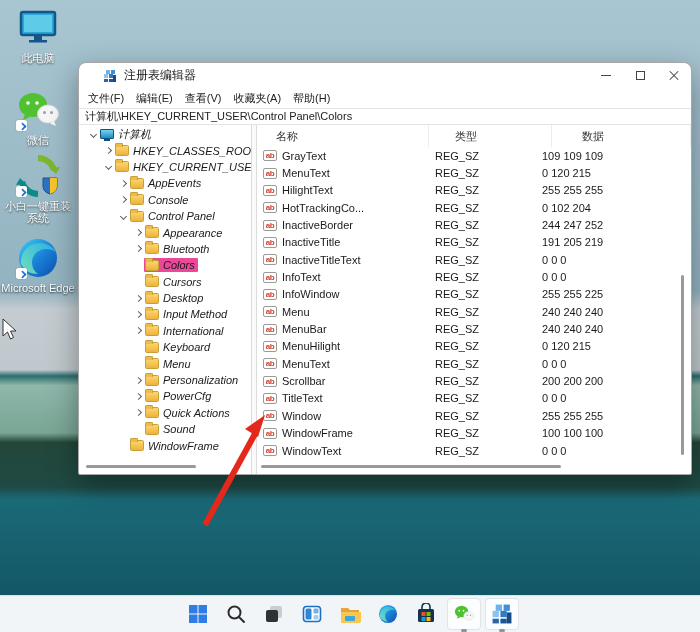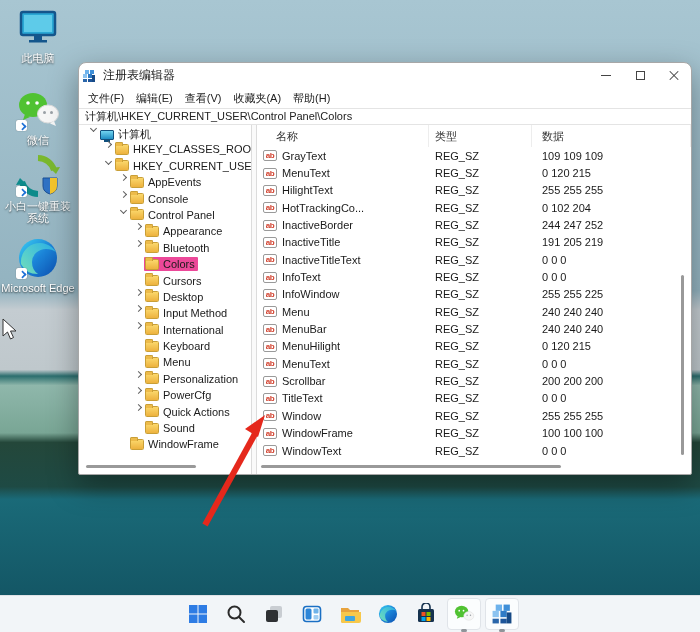--- a/index.html
+++ b/index.html
@@ -20,63 +20,63 @@
   .di .lbl { color:#fff; font-size:11px; line-height:12px; text-shadow:0 1px 2px rgba(0,0,0,.75); }
   .shortcut { position:absolute; left:1px; bottom:1px; width:11px; height:11px; background:#fff;
     border-radius:2px; box-shadow:0 0 1px rgba(0,0,0,.5); }
   .shortcut:before { content:""; position:absolute; left:3px; top:3px; width:5px; height:5px;
     border-top:2px solid #1d70d6; border-right:2px solid #1d70d6; transform:rotate(45deg) scale(.8); }
 
   
   .win { position:absolute; left:78px; top:62px; width:614px; height:413px; background:#fff;
     border:1px solid #a7a7a7; border-radius:8px 8px 2px 2px; box-shadow:0 10px 30px rgba(0,0,0,.35);
     display:flex; flex-direction:column; overflow:hidden; }
-  .titlebar { height:25px; display:flex; align-items:center; padding-left:3px; flex:none; }
+  .titlebar { height:25px; display:flex; align-items:center; padding-left:24px; flex:none; }
   .title-text { font-size:12px; color:#1a1a1a; margin-left:7px; }
   .caption-btns { margin-left:auto; display:flex; height:100%; }
   .cap-btn { width:34px; height:100%; display:flex; align-items:center; justify-content:center; }
   .glyph-min { width:10px; height:1px; background:#444; }
   .glyph-max { width:9px; height:9px; border:1px solid #444; }
   .glyph-close { position:relative; width:10px; height:10px; }
   .glyph-close:before,.glyph-close:after { content:""; position:absolute; left:-1px; top:4px;
     width:12px; height:1px; background:#444; }
   .glyph-close:before { transform:rotate(45deg); } .glyph-close:after { transform:rotate(-45deg); }
 
   .menubar { height:20px; display:flex; align-items:center; padding-left:3px; flex:none; font-size:11px; color:#222; }
   .menu-item { padding:2px 6px; }
 
   .addressbar { height:17px; border-top:1px solid #e4e4e4; border-bottom:1px solid #e4e4e4;
     display:flex; align-items:center; padding-left:6px; font-size:11px; color:#222; flex:none; }
 
   .content { flex:1; display:flex; min-height:0; position:relative; }
 
   
   .tree { width:172px; flex:none; overflow:hidden; padding-top:1px; position:relative; }
-  .tree-row { display:flex; align-items:flex-start; height:16.4px; font-size:11px; color:#1a1a1a;
-    padding-left:calc(8px + var(--lvl,0) * 15px); white-space:nowrap; }
+  .tree-row { display:flex; align-items:center; height:16.4px; font-size:11px; color:#1a1a1a;
+    padding-left:calc(8px + var(--lvl,0) * 15px); white-space:nowrap;font-style:italic; }
   .chev-box { width:12px; flex:none; display:flex; align-items:center; justify-content:center; }
   .chev { width:5px; height:5px; border-right:1.3px solid #5f5f5f; border-bottom:1.3px solid #5f5f5f; }
   .exp-collapsed .chev { transform:rotate(-45deg); }
   .exp-expanded .chev { transform:rotate(45deg); }
   .exp-none .chev { visibility:hidden; }
   .hl { display:flex; align-items:center; padding:1px 3px 1px 1px; border-radius:1px; }
   .tree-row.selected .hl { background:#ec4899; }
   .node-icon { width:14px; height:11px; flex:none; margin-right:4px; position:relative;
     background:linear-gradient(#fbd86c,#edb23e); border:1px solid #c99f37; border-radius:1.5px; }
   .node-icon:before { content:""; position:absolute; left:-1px; top:-3px; width:6px; height:3px;
     background:#edbb4a; border:1px solid #c99f37; border-bottom:none; border-radius:1.5px 1.5px 0 0; }
   .ic-computer .node-icon { background:linear-gradient(#72d4f0,#1f8ec4); border:1px solid #12517e; border-radius:1px; height:10px; }
   .ic-computer .node-icon:before { display:none; }
   .ic-computer .node-icon:after { content:""; position:absolute; left:3px; bottom:-3px; width:6px; height:2px; background:#11507d; }
 
   .splitter { width:6px; flex:none; border-left:1px solid #dcdcdc; border-right:1px solid #dcdcdc; background:#fafafa; cursor:col-resize; }
 
   
   .vlist { flex:1; overflow:hidden; position:relative; font-size:11px; color:#1a1a1a; }
-  .vhead { display:flex; height:22px; align-items:flex-start; color:#333; }
+  .vhead { display:flex; height:22px; align-items:flex-start; color:#333;gap:20px; }
   .vhead span { border-right:1px solid #ededed; height:100%; display:flex; align-items:center; }
   .vh-name { width:172px; padding-left:19px; }
   .vh-type { width:103px; padding-left:6px; }
   .vh-data { flex:1; padding-left:10px; }
   .vrow { display:flex; align-items:center; height:17.35px; white-space:nowrap; }
   .ab-icon { width:14px; height:11px; flex:none; margin-left:6px; margin-right:5px;
     border:1px solid #9a9a9a; border-radius:2px; background:#fff; color:#d2422f;
     font-size:8px; font-weight:bold; line-height:9px; text-align:center; letter-spacing:-.5px; }
   .ab-icon:before { content:"ab"; }
   .v-name { width:147px; overflow:hidden; text-overflow:ellipsis; }

